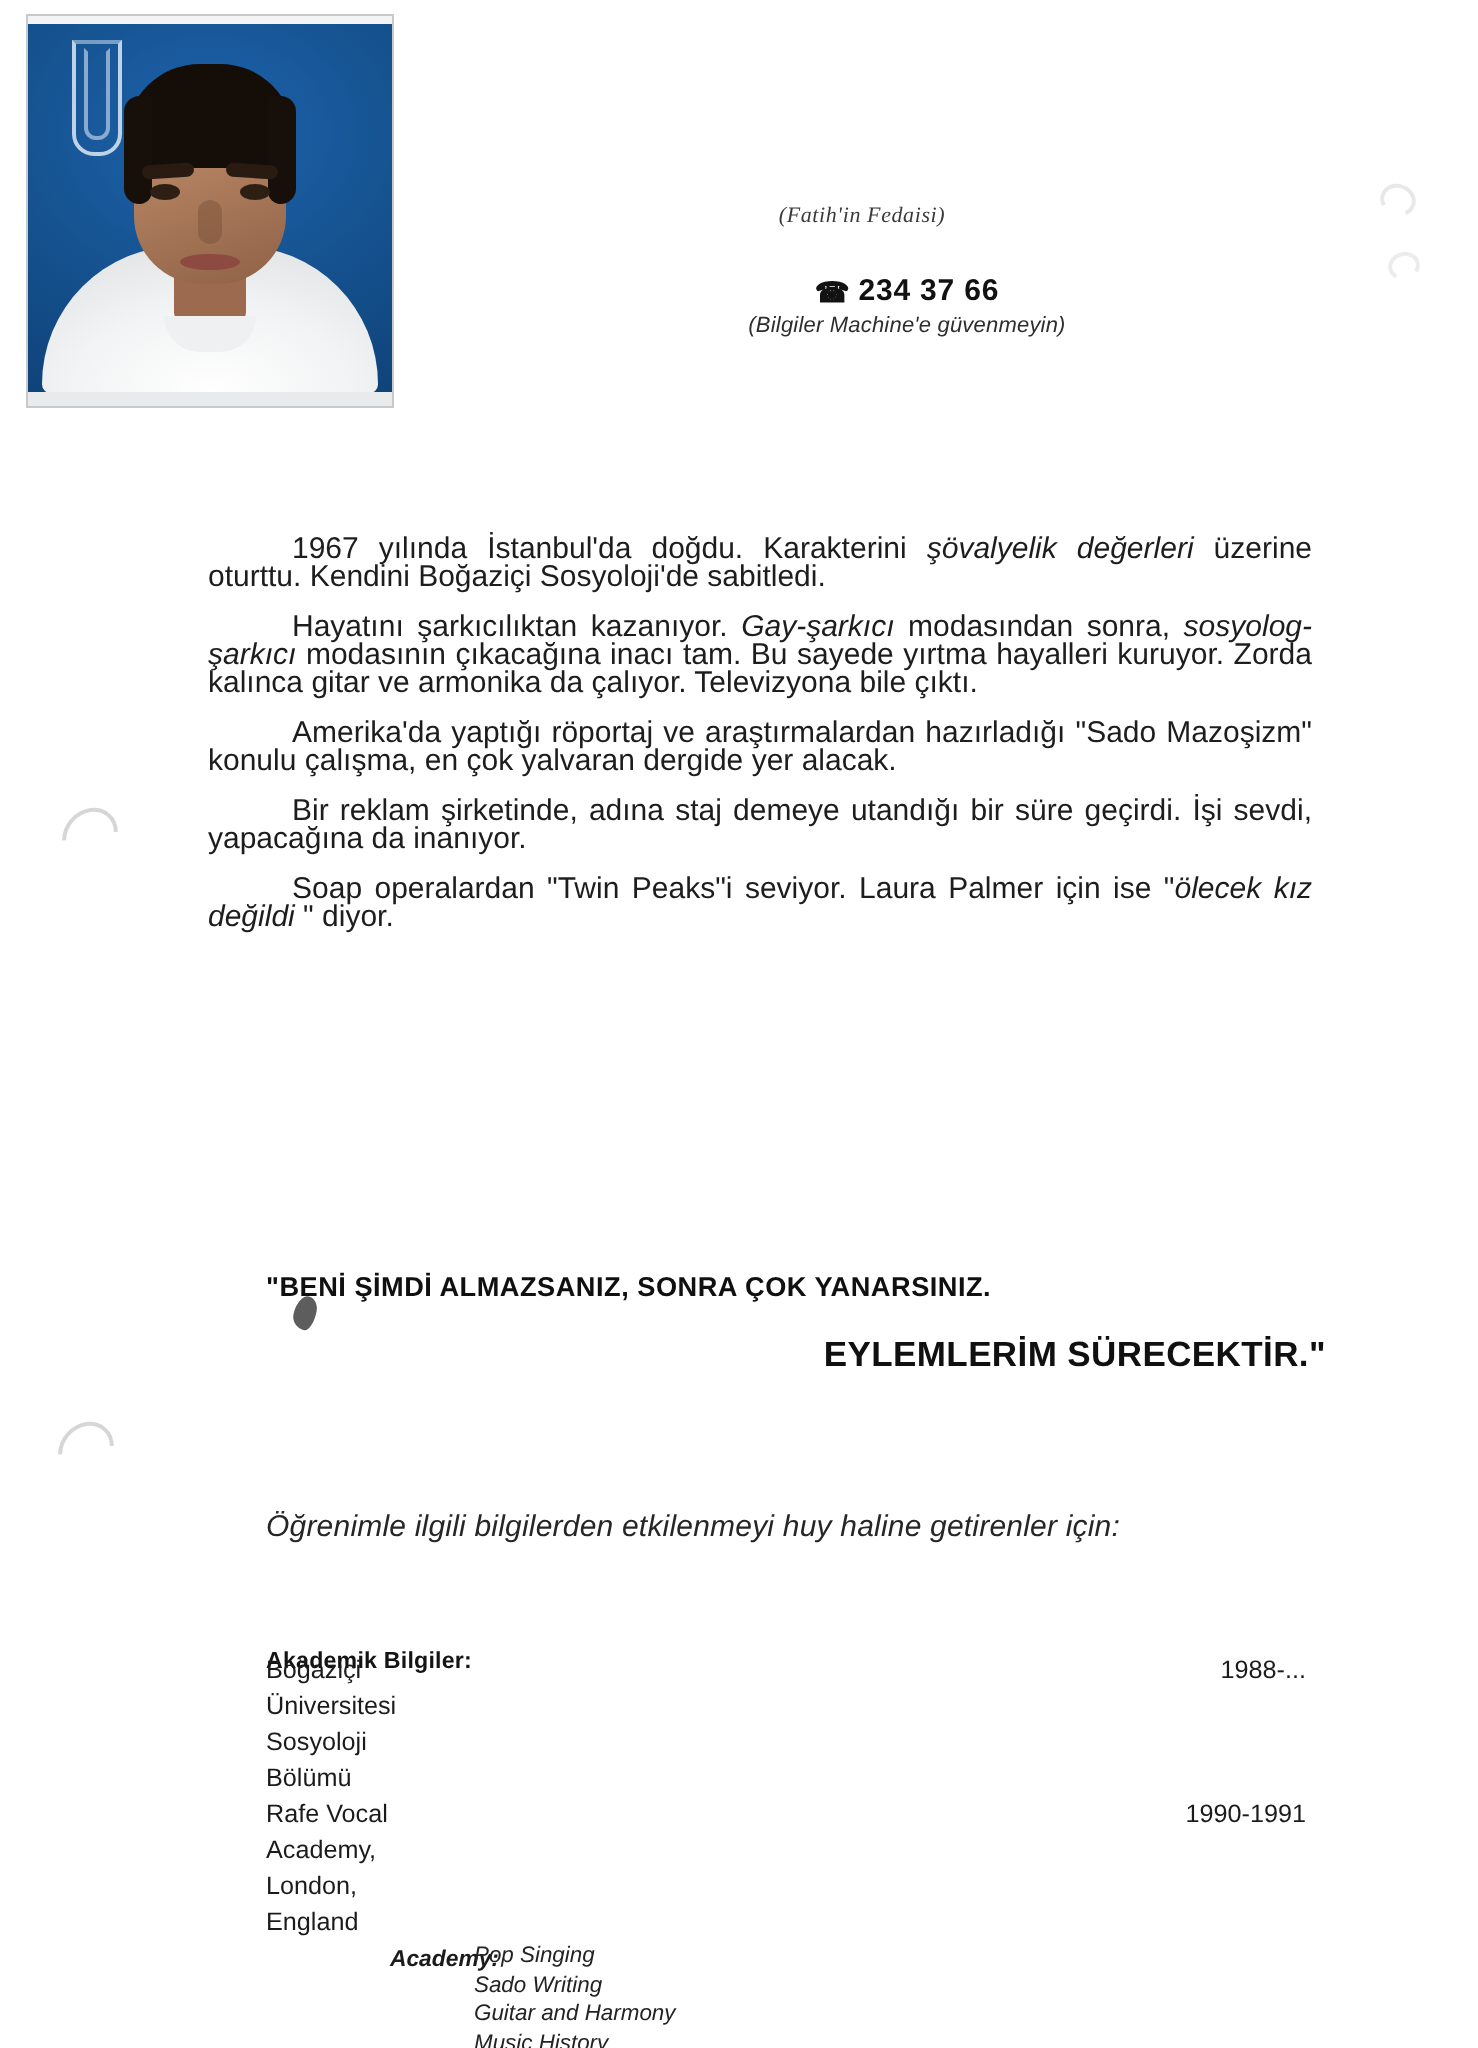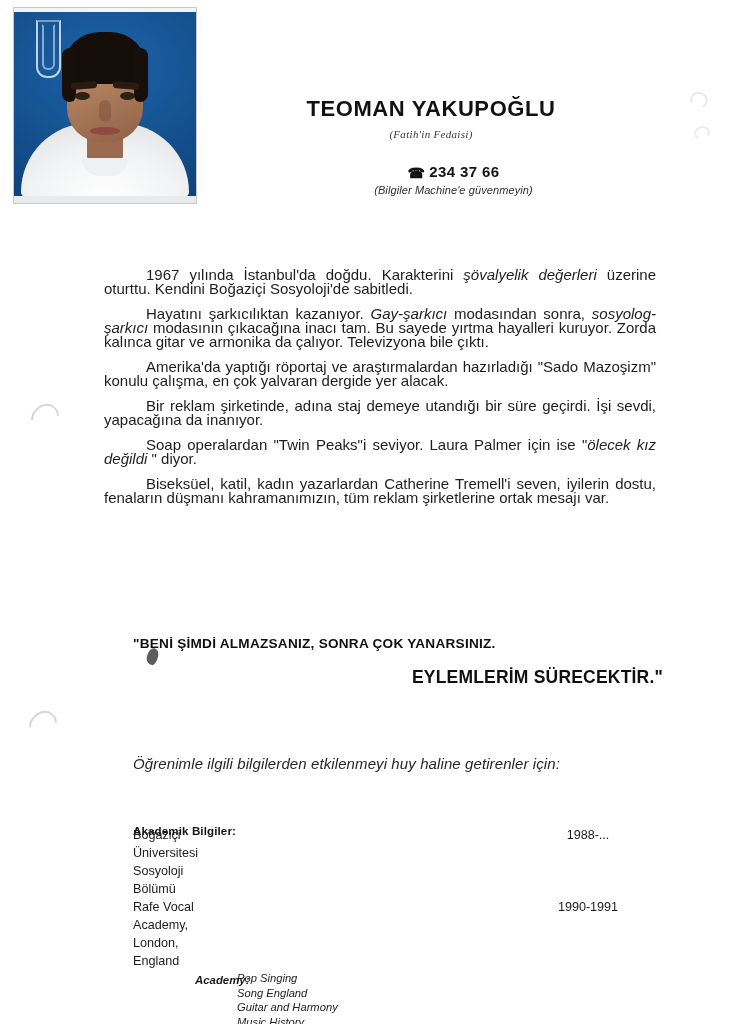--- a/index.html
+++ b/index.html
@@ -248,21 +248,21 @@
   }
   .edu-table td {
     font-size: 12.6px;
     line-height: 18px;
     color: #1b1b1b;
     padding: 0;
     vertical-align: top;
   }
   .edu-table td.years {
     width: 130px;
-    text-align: center;
+    text-align: right;
     padding-left: 295px;
     white-space: nowrap;
   }
   .courses-row td { padding: 1px 0 2px 0; }
   .courses-wrap {
     display: flex;
     align-items: flex-start;
   }
   .courses-label {
     width: 104px;
@@ -334,35 +334,33 @@
       <div class="collar"></div>
     </div>
     <div class="paperclip">
       <div class="clip-outer"></div>
       <div class="clip-inner"></div>
     </div>
     <div class="photo-strip-bottom"></div>
   </div>
 
   <div class="header-block">
-    <div class="person-name">TEOMAN YAKUPOĞLU</div>
     <div class="person-tagline">(Fatih'in Fedaisi)</div>
     <div class="phone-row">
       <span class="phone-icon">☎</span><span>234 37 66</span>
       <div class="phone-note">(Bilgiler Machine'e güvenmeyin)</div>
     </div>
   </div>
 
   <div class="body-block" id="body-block">
       <p class="para"><span>1967 yılında İstanbul'da doğdu.   Karakterini </span><i>şövalyelik değerleri</i><span> üzerine oturttu.  Kendini Boğaziçi Sosyoloji'de sabitledi.</span></p>
       <p class="para"><span>Hayatını şarkıcılıktan kazanıyor.   </span><i>Gay-şarkıcı</i><span> modasından sonra, </span><i>sosyolog-şarkıcı</i><span> modasının çıkacağına inacı tam.   Bu sayede yırtma hayalleri kuruyor.  Zorda kalınca gitar ve armonika da çalıyor.  Televizyona bile çıktı.</span></p>
       <p class="para"><span>Amerika'da yaptığı röportaj ve araştırmalardan hazırladığı "Sado Mazoşizm" konulu çalışma, en çok yalvaran dergide yer alacak.</span></p>
       <p class="para"><span>Bir reklam şirketinde, adına staj demeye utandığı bir süre geçirdi.   İşi sevdi, yapacağına da inanıyor.</span></p>
       <p class="para"><span>Soap operalardan "Twin Peaks"i seviyor.   Laura Palmer için ise "</span><i>ölecek kız değildi</i><span> " diyor.</span></p>
-      <p class="para"><span>Biseksüel, katil, kadın yazarlardan Catherine Tremell'i seven, iyilerin dostu, fenaların düşmanı kahramanımızın, tüm reklam şirketlerine ortak mesajı var.</span></p>
     </div>
 
   <div class="quote-block">
     <div class="quote-smudge"></div>
     <div class="quote-line-1">"BENİ ŞİMDİ ALMAZSANIZ, SONRA ÇOK YANARSINIZ.</div>
     <div class="quote-line-2">EYLEMLERİM SÜRECEKTİR."</div>
   </div>
 
   <div class="edu-intro">Öğrenimle ilgili bilgilerden etkilenmeyi huy haline getirenler için:</div>
   <div class="edu-heading">Akademik Bilgiler:</div>
@@ -376,21 +374,21 @@
         <tr>
           <td>Rafe Vocal Academy, London, England</td>
           <td class="years">1990-1991</td>
         </tr>
         <tr class="courses-row">
           <td colspan="2">
             <div class="courses-wrap">
               <div class="courses-label">Academy:</div>
               <div class="courses-list">
                 <div>Pop Singing</div>
-                <div>Song England</div>
+                <div>Sado Writing</div>
                 <div>Guitar and Harmony</div>
                 <div>Music History</div>
               </div>
             </div>
           </td>
         </tr>
       </tbody>
   </table>
 
   <div class="artifact a1"></div>

